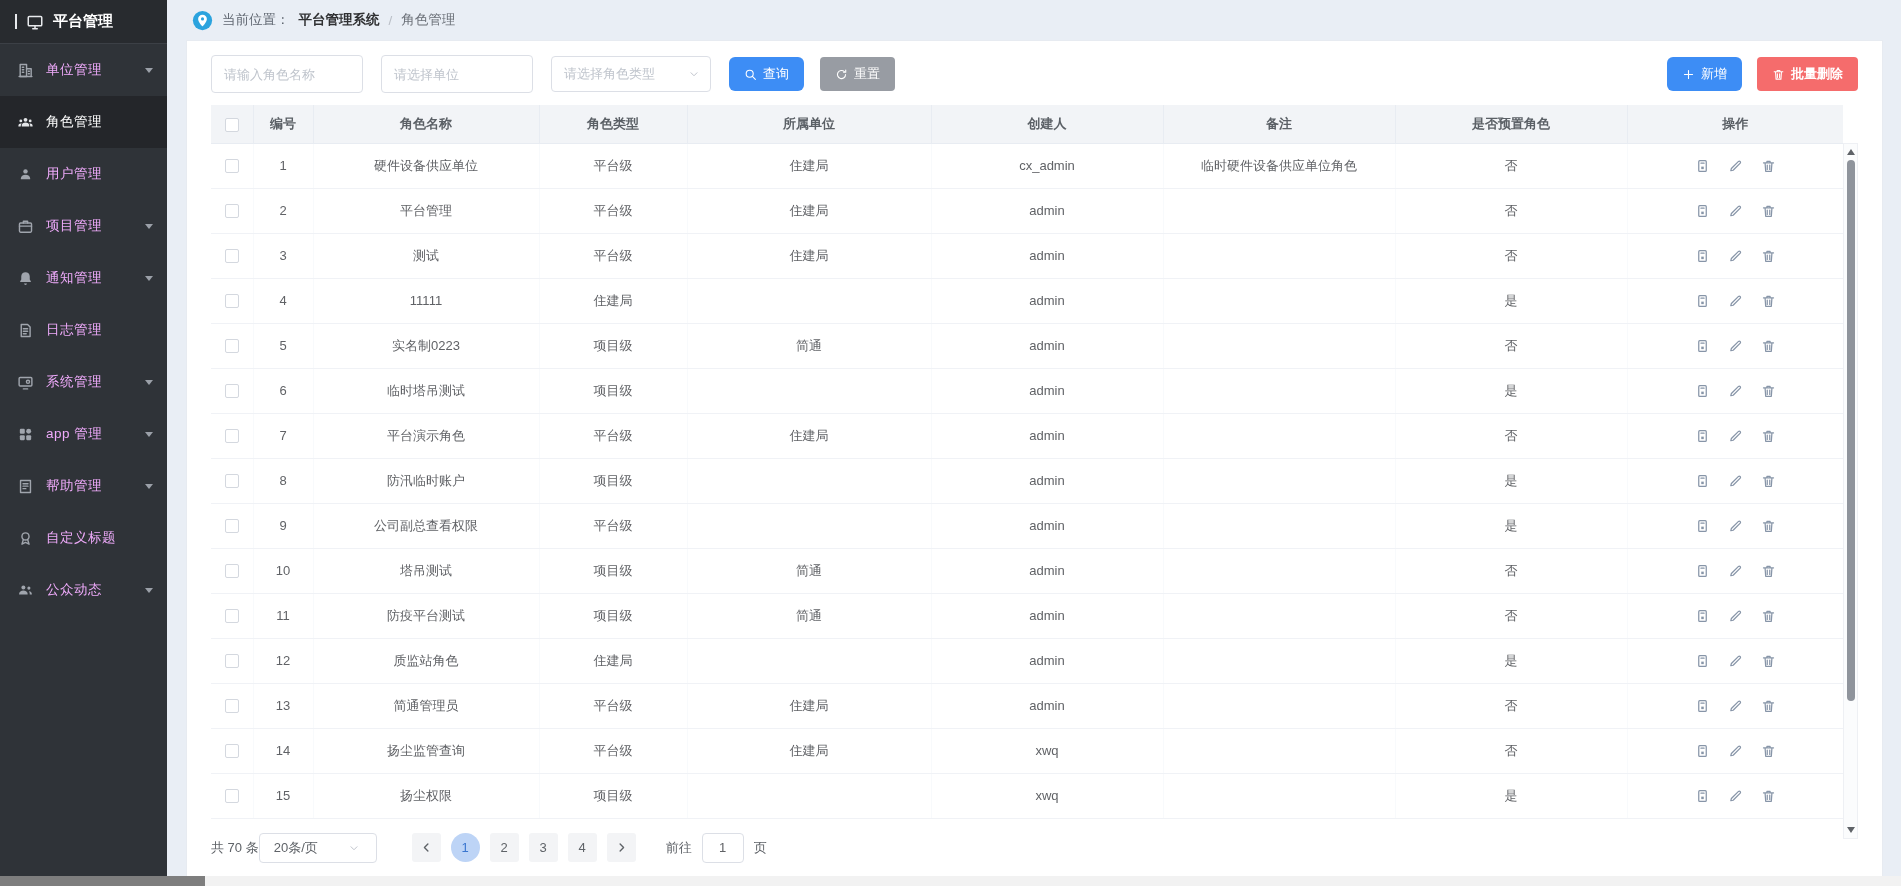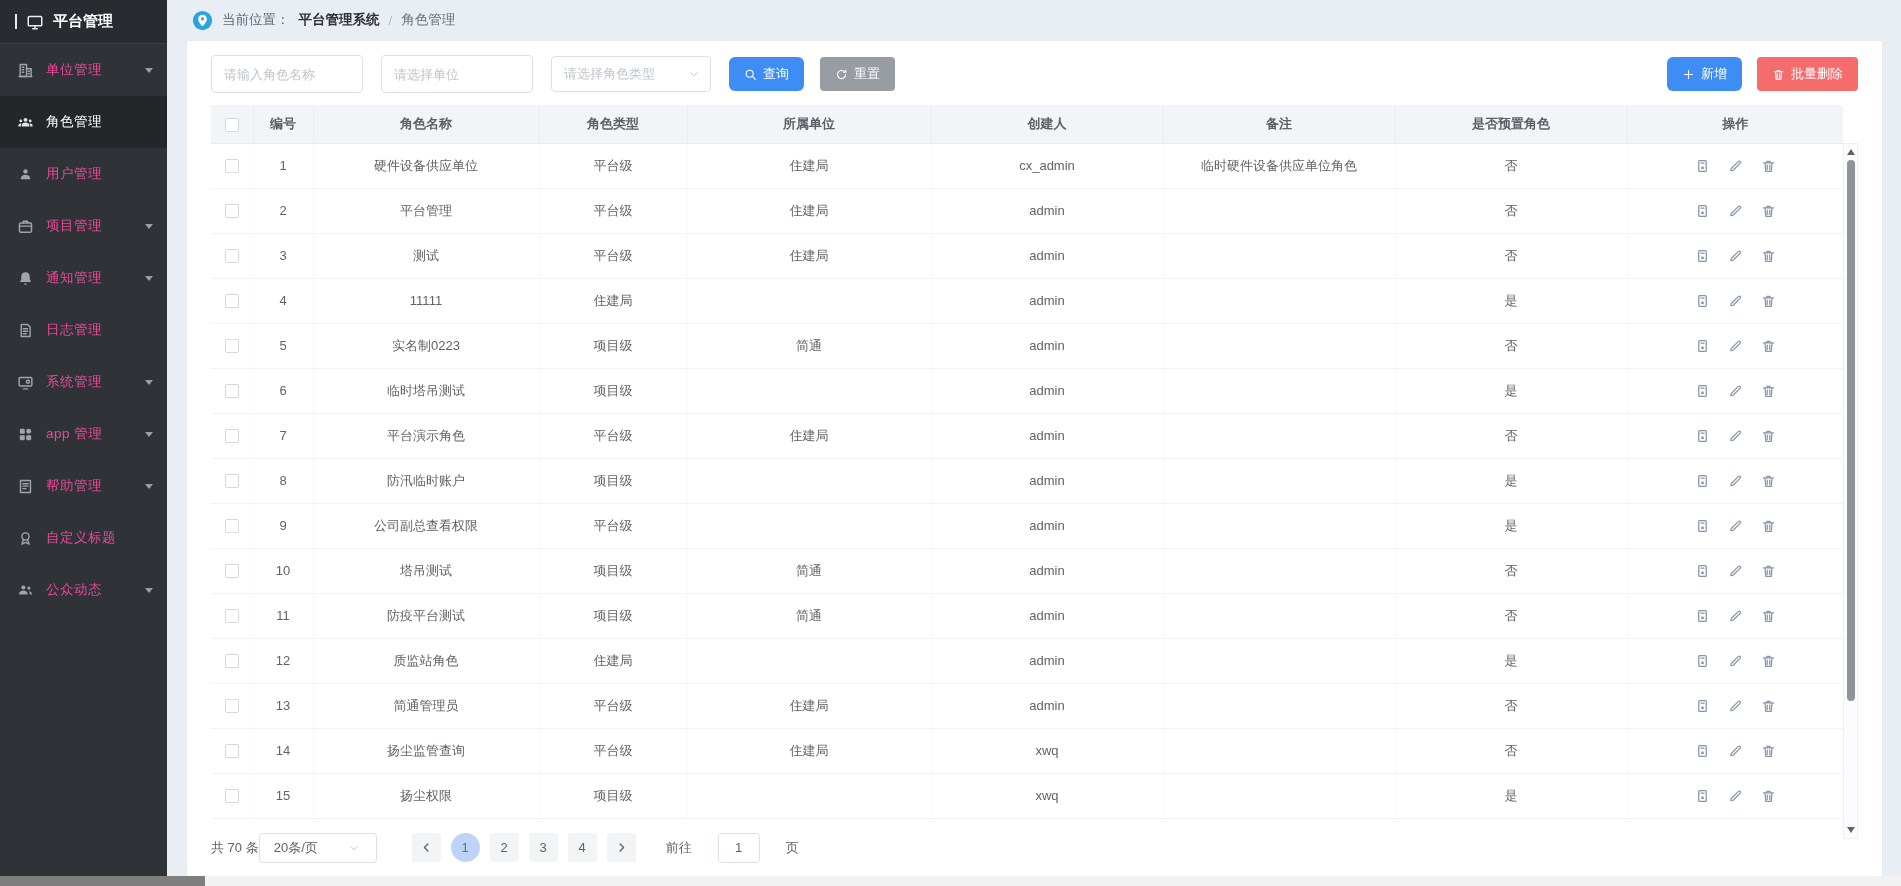--- a/index.html
+++ b/index.html
@@ -16,21 +16,21 @@
   .logo {
     height:44px; flex:none; display:flex; align-items:center; gap:9px;
     padding-left:15px; background:#282b2f; border-bottom:1px solid #3c4046;
     color:#fff; font-size:15px; font-weight:bold;
   }
   .logo-bar { width:2px; height:15px; background:#e8eaed; display:inline-block; }
   .logo .ic { width:18px; height:18px; color:#e8eaed; }
   .menu { flex:1; }
   .menu-item {
     height:52px; display:flex; align-items:center; padding:0 14px 0 17px;
-    color:#ec4899; font-size:13.5px; cursor:pointer;
+    color:#f0abfc; font-size:13.5px; cursor:pointer;
   }
   .menu-item.active { background:#24262a; color:#fff; }
   .mi-icon { width:17px; height:17px; margin-right:12px; color:#a0a5ad; flex:none; }
   .menu-item.active .mi-icon { color:#e3e5e8; }
   .mi-label { flex:1; letter-spacing:.5px; }
   .mi-arrow {
     width:0; height:0; border-left:4.5px solid transparent; border-right:4.5px solid transparent;
     border-top:5.5px solid #9ba0a8; margin-left:6px;
   }
   svg { display:block; width:100%; height:100%; }
@@ -68,21 +68,21 @@
   }
   .sel-caret { width:12px; height:12px; color:#c0c4cc; }
   .btn {
     height:34px; border:none; border-radius:4px; color:#fff; font-size:13px;
     display:inline-flex; align-items:center; gap:6px; padding:0 15px; cursor:pointer;
     font-family:inherit;
   }
   .btn .b-ic { width:13px; height:13px; }
   .btn-primary { background:#3d8df5;border-radius:6px; }
   .btn-info { background:#989ca3; margin-left:16px; }
-  .btn-danger { background:#f56c6c; margin-left:15px; }
+  .btn-danger { background:#f56c6c; margin-left:15px;font-weight:bold; }
   .toolbar-right { margin-left:auto; display:flex; }
 
   
   .table-wrap { position:relative; padding-right:15px; }
   table { width:100%; border-collapse:collapse; table-layout:fixed; }
   thead th {
     background:#f2f4f7; height:38px; font-size:13px; color:#5b6066; font-weight:bold;
     border-right:1px solid #e8ecf2; border-bottom:1px solid #e8ecf2; text-align:center;
   }
   thead th:last-child { border-right:none; }
@@ -120,21 +120,21 @@
     display:flex; align-items:center; justify-content:space-between;
     padding:0 16px 0 14px; margin-right:30px; color:#5f6368; cursor:pointer; background:#fff;
   }
   .pg-btn {
     min-width:29px; height:29px; background:#f3f4f6; border:none; border-radius:3px;
     color:#5f6368; margin:0 5px; font-size:13px; cursor:pointer;
     display:inline-flex; align-items:center; justify-content:center; font-family:inherit;
   }
   .pg-btn .arr { width:11px; height:11px; }
   .pg-num.active { background:#bdd4f6; color:#3a76cf; border-radius:50%; width:29px; }
-  .pg-goto { margin-left:25px; display:flex; align-items:center; gap:26px; }
+  .pg-goto { margin-left:25px; display:flex; align-items:center; gap:10px; }
   .goto-input {
     width:42px; height:30px; border:1px solid #dcdfe6; border-radius:4px;
     text-align:center; font-size:13px; color:#606266; outline:none; font-family:inherit;
   }
 
   
   .hscroll { position:absolute; left:0; bottom:0; width:1901px; height:10px; background:#f2f2f2; }
   .hthumb { width:205px; height:10px; background:#7e7e7e; }
 </style>
 </head>

